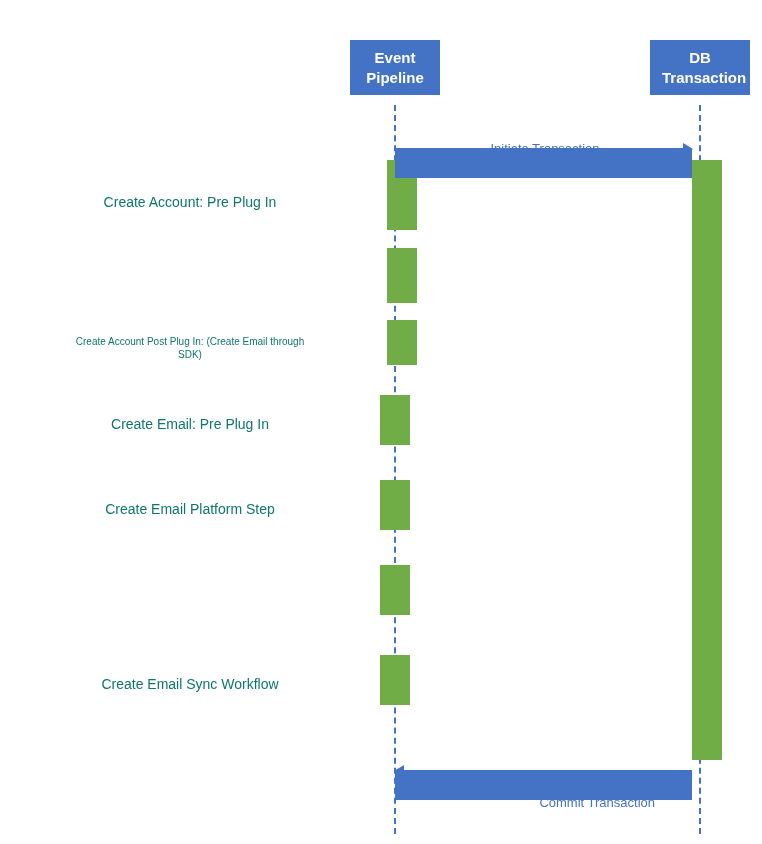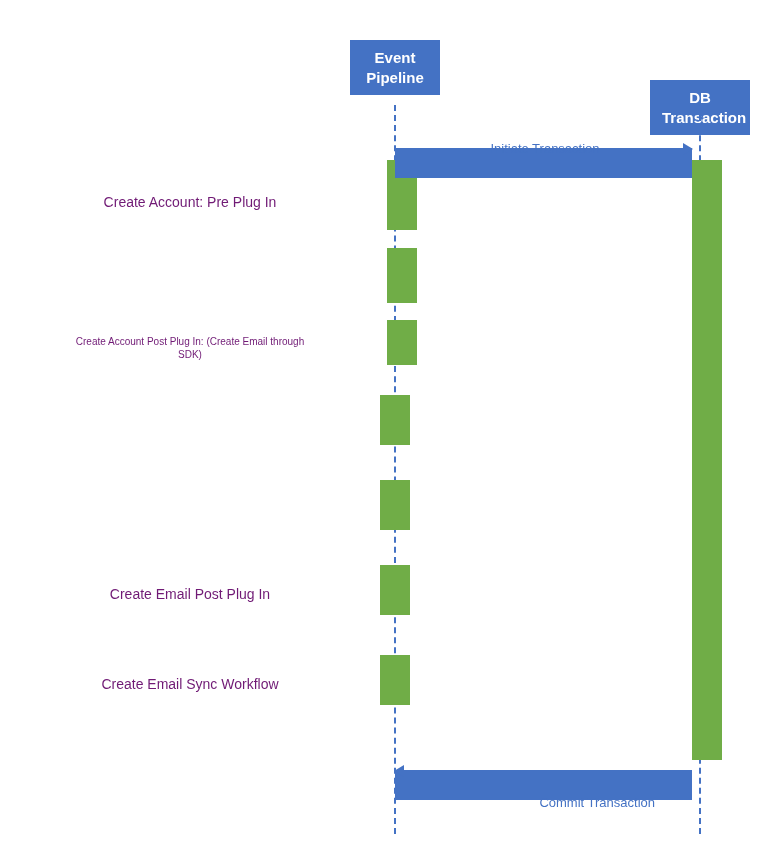--- a/index.html
+++ b/index.html
@@ -28,21 +28,20 @@
       padding: 8px 12px;
       line-height: 1.3;
     }
     .header-event-pipeline {
       left: 320px;
       width: 90px;
     }
     .header-db-transaction {
       left: 620px;
       width: 100px;
-      margin-top: 40px;
     }
     
     .dashed-line {
       position: absolute;
       border-left: 2px dashed #4472C4;
       top: 75px;
       bottom: 40px;
     }
     .dashed-event {
       left: 364px;
@@ -63,21 +62,21 @@
       left: 662px;
       width: 16px;
       background: #70AD47;
     }
     
     .left-label {
       position: absolute;
       left: 20px;
       width: 280px;
       text-align: center;
-      color: #701a75;
+      color: #0f766e;
       font-size: 14px;
       line-height: 1.3;
     }
     
     .arrow-line {
       position: absolute;
       height: 2px;
       background: #4472C4;
     }
     .arrow-line::after {
@@ -141,19 +140,20 @@
   <div class="arrow-label" style="top: 96px; left: 390px; width: 250px;">Initiate Transaction</div>
 
   <div class="arrow-line arrow-line-left" style="top: 740px; left: 365px; width: 297px;"></div>
   <div class="arrow-label" style="top: 750px; left: 390px; width: 250px; text-align: right;">Commit Transaction</div>
 
   <div class="left-label" style="top: 148px;">Create Account: Pre Plug In</div>
 
 
   <div class="left-label" style="top: 290px; font-size: 10px;">Create Account Post Plug In: (Create Email through SDK)</div>
 
+  <div class="left-label" style="top: 370px;">Create Email: Pre Plug In</div>
 
+  <div class="left-label" style="top: 455px;">Create Email Platform Step</div>
 
-  <div class="left-label" style="top: 540px;">Create Email Post Plug In</div>
 
   <div class="left-label" style="top: 630px;">Create Email Sync Workflow</div>
 
 </div>
 
 </body></html>

